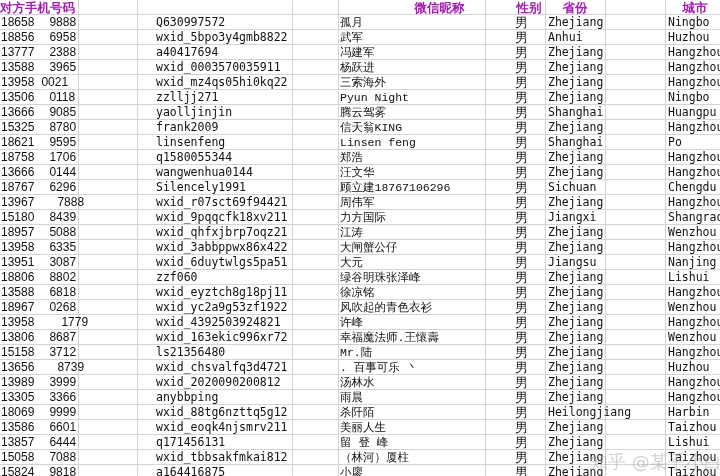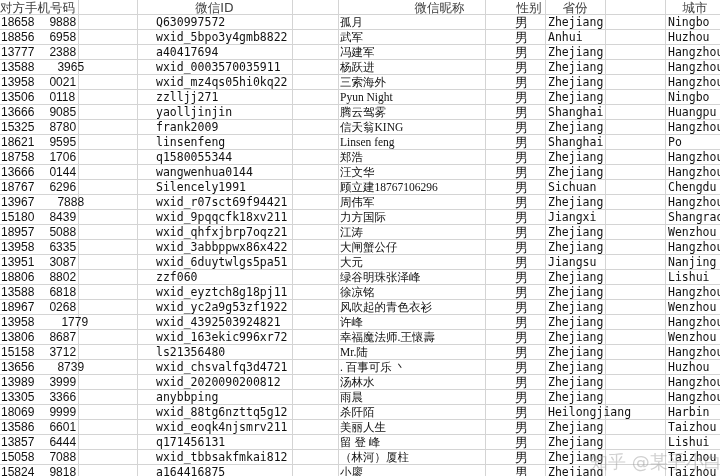--- a/index.html
+++ b/index.html
@@ -4,25 +4,25 @@
 <style>
   html, body { margin:0; padding:0; background:#fff; }
   body { width:720px; height:476px; overflow:hidden; position:relative;
          font-family:"DejaVu Sans Mono","Liberation Mono",monospace; }
   .sheet { position:absolute; left:0; top:0; width:720px; }
   .row { position:relative; height:15px; border-bottom:1px solid #d4d4d4; box-sizing:border-box; }
   .row.header { height:15px; }
   .cell { position:absolute; top:0; height:15px; line-height:15px; font-size:11.5px;
           color:#111; white-space:nowrap; overflow:visible; box-sizing:border-box; }
   .vline { position:absolute; top:0; width:1px; height:476px; background:#d4d4d4; }
-  .header .cell { color:#404040; font-weight:normal; font-family:"DejaVu Sans","Liberation Sans",sans-serif; font-size:12.5px; text-align:center; }
+  .header .cell { color:#a21caf; font-weight:bold; font-family:"DejaVu Sans","Liberation Sans",sans-serif; font-size:12.5px; text-align:center; }
   .c-phone { left:1px; width:140px; font-family:"Liberation Sans","DejaVu Sans",sans-serif; font-size:12px; }
   .c-phone .mask { display:inline-block; width:7px; }
   .c-id { left:156px; }
-  .c-nick { left:340px; font-family:Liberation Serif, serif; font-size:11.5px; }
+  .c-nick { left:340px; font-family:Liberation Mono, monospace; font-size:11.5px; }
   .c-gender { left:487px; font-family:"DejaVu Sans","Liberation Sans",sans-serif; font-size:13px;padding-left:28px; }
   .c-prov { left:548px; }
   .c-city { left:668px; }
   .header .c-phone { left:0; width:78px; text-align:left; }
   .header .c-id { left:137px; width:155px; }
   .header .c-nick { left:338px; width:147px;margin-left:28px; }
   .header .c-gender { left:485px; width:60px; }
   .header .c-prov { left:545px; width:60px; }
   .header .c-city { left:665px; width:60px; }
   .watermark { position:absolute; left:590px; top:450px; font-size:18px; color:rgba(150,150,150,0.45);
@@ -36,21 +36,20 @@
   <div class="vline" style="left:137px"></div>
   <div class="vline" style="left:292px"></div>
   <div class="vline" style="left:338px"></div>
   <div class="vline" style="left:485px"></div>
   <div class="vline" style="left:545px"></div>
   <div class="vline" style="left:605px"></div>
   <div class="vline" style="left:665px"></div>
 
   <div class="row header">
     <div class="cell c-phone">对方手机号码</div>
-    <div class="cell c-id">微信ID</div>
     <div class="cell c-nick">微信昵称</div>
     <div class="cell c-gender">性别</div>
     <div class="cell c-prov">省份</div>
     <div class="cell c-city">城市</div>
   </div>
 
   <div id="rows">
       <div class="row">
         <div class="cell c-phone"><span>18658</span><span class="mask"></span><span style="margin-left:8px">9888</span></div>
         <div class="cell c-id">Q630997572</div>
@@ -69,29 +68,29 @@
       </div>
       <div class="row">
         <div class="cell c-phone"><span>13777</span><span class="mask"></span><span style="margin-left:8px">2388</span></div>
         <div class="cell c-id">a40417694</div>
         <div class="cell c-nick">冯建军</div>
         <div class="cell c-gender">男</div>
         <div class="cell c-prov">Zhejiang</div>
         <div class="cell c-city">Hangzhou</div>
       </div>
       <div class="row">
-        <div class="cell c-phone"><span>13588</span><span class="mask"></span><span style="margin-left:16px">3965</span></div>
+        <div class="cell c-phone"><span>13588</span><span class="mask"></span><span style="margin-left:8px">3965</span></div>
         <div class="cell c-id">wxid_0003570035911</div>
         <div class="cell c-nick">杨跃进</div>
         <div class="cell c-gender">男</div>
         <div class="cell c-prov">Zhejiang</div>
         <div class="cell c-city">Hangzhou</div>
       </div>
       <div class="row">
-        <div class="cell c-phone"><span>13958</span><span class="mask"></span><span style="margin-left:8px">0021</span></div>
+        <div class="cell c-phone"><span>13958</span><span class="mask"></span><span style="margin-left:0">0021</span></div>
         <div class="cell c-id">wxid_mz4qs05hi0kq22</div>
         <div class="cell c-nick">三索海外</div>
         <div class="cell c-gender">男</div>
         <div class="cell c-prov">Zhejiang</div>
         <div class="cell c-city">Hangzhou</div>
       </div>
       <div class="row">
         <div class="cell c-phone"><span>13506</span><span class="mask"></span><span style="margin-left:8px">0118</span></div>
         <div class="cell c-id">zzlljj271</div>
         <div class="cell c-nick">Pyun Night</div>

